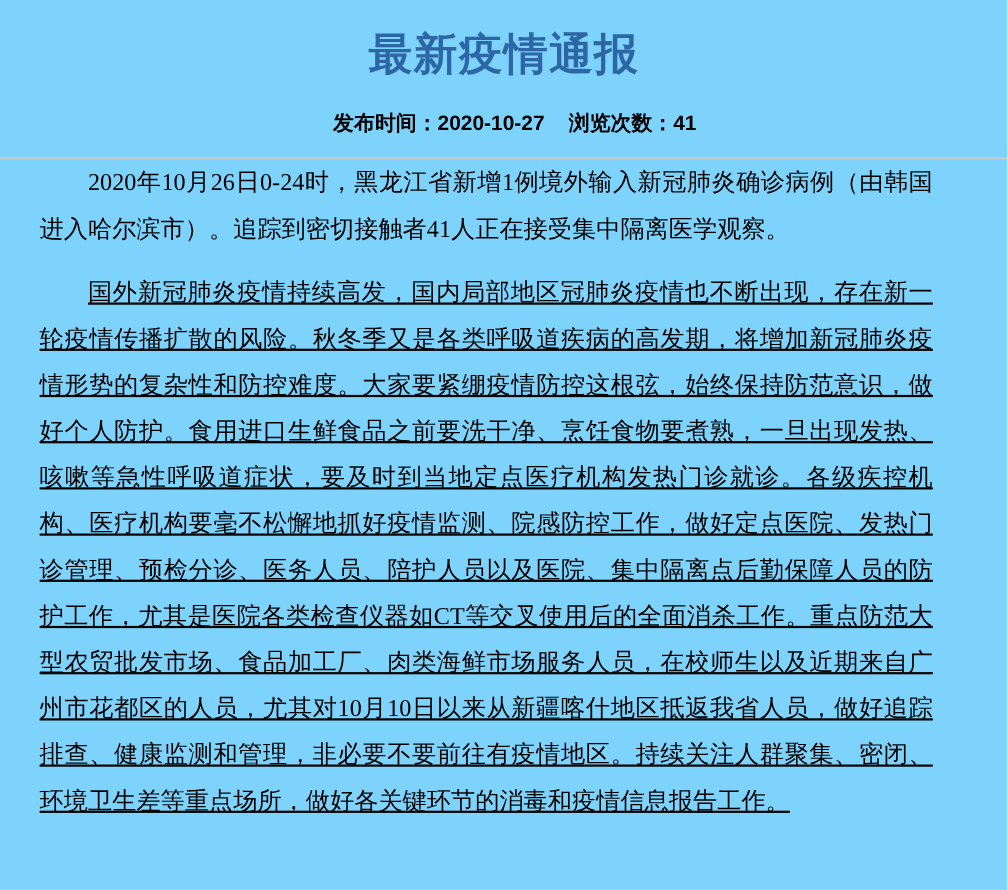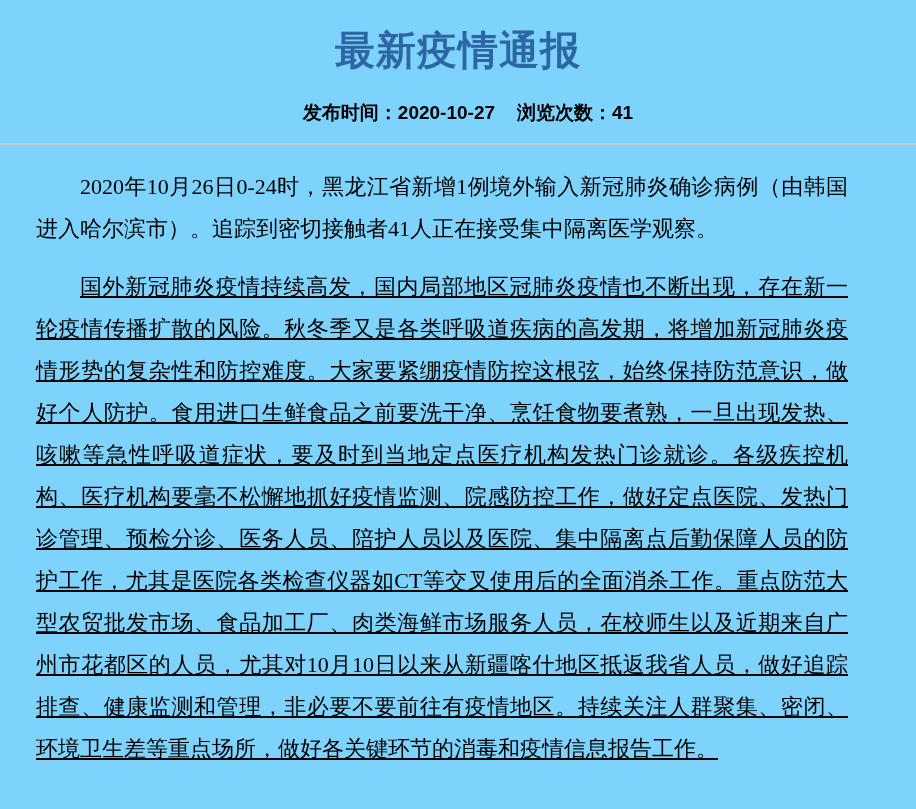--- a/index.html
+++ b/index.html
@@ -36,21 +36,20 @@
   }
   .article-meta .meta-group { white-space: nowrap; }
   .article-meta .meta-gap { display: inline-block; width: 22px; }
   .divider {
     margin-top: 19px;
     width: 916px;
     height: 0;
     border-top: 2px solid #c8c8c8;
   }
   .article-body {
-    margin-top: 21px;
     padding: 0 68px 30px 36px;
     font-family: "Liberation Serif", "DejaVu Serif", serif;
     font-size: 22px;
     line-height: 42px;
     color: #000000;
     text-align: justify;
   }
   .article-body p {
     text-indent: 2em;
     margin-bottom: 16px;

